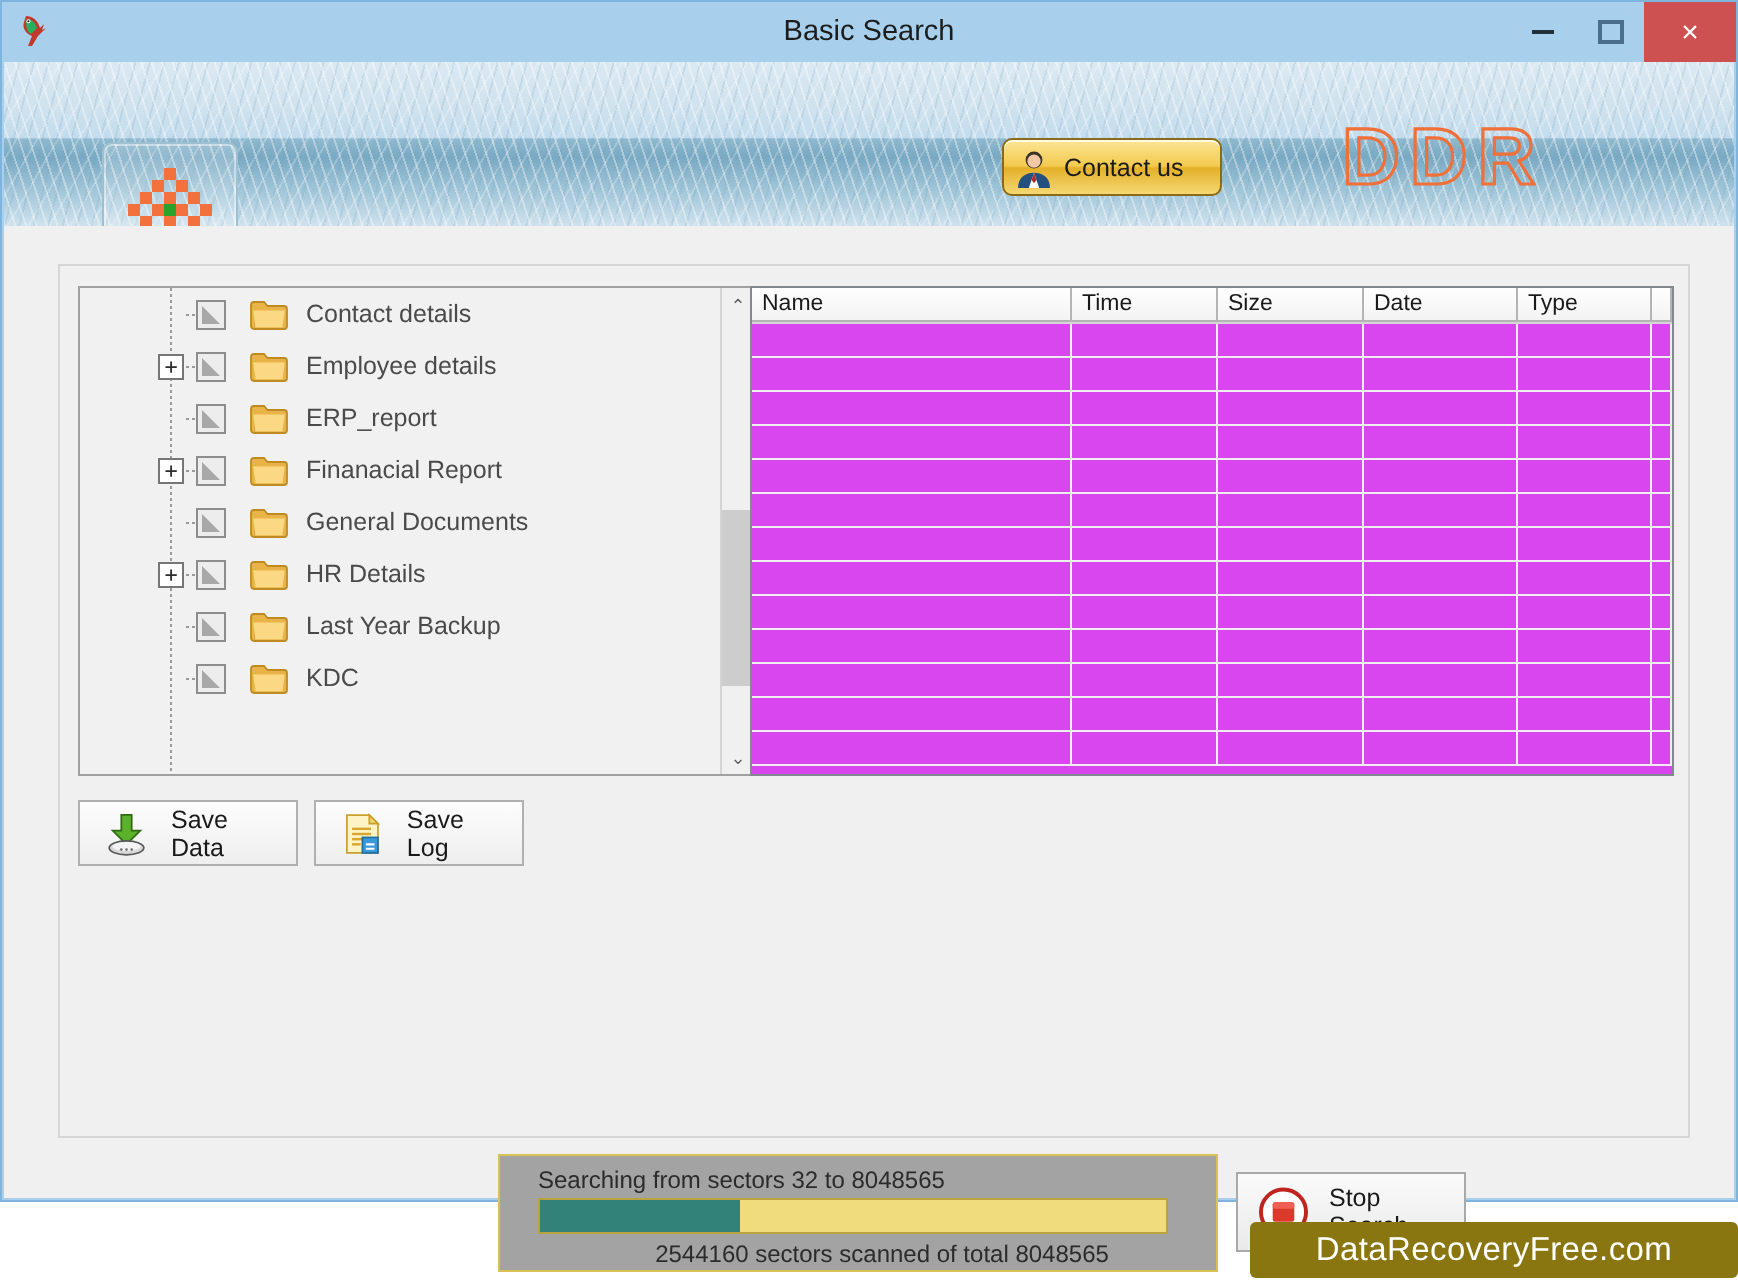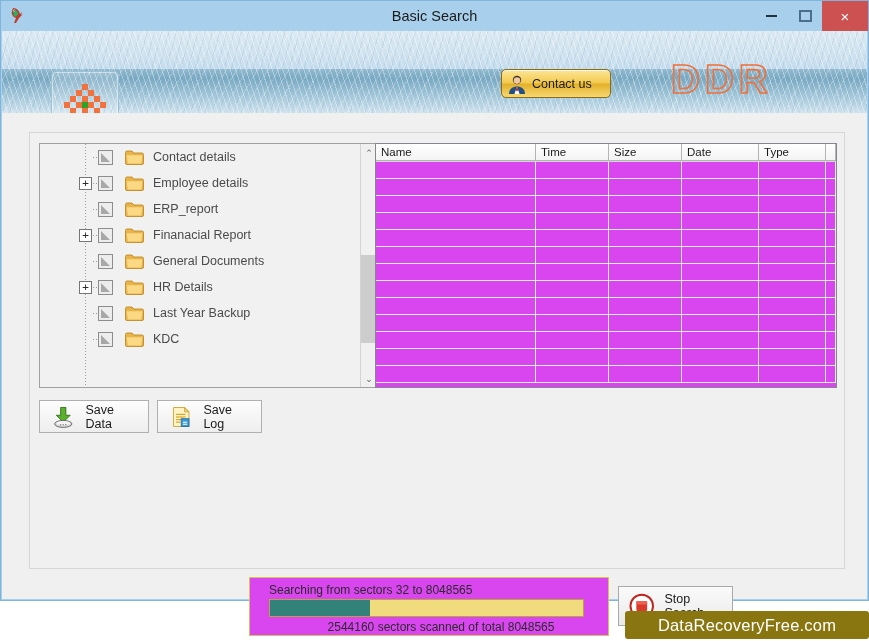--- a/index.html
+++ b/index.html
@@ -293,21 +293,21 @@
     font-size: 12.5px;
     color: #1a1a1a;
     margin-left: 11px;
   }
 
   
   #progress-panel {
     position: absolute;
     left: 247px; top: 464px;
     width: 360px; height: 59px;
-    background: #d946ef;
+    background: #a3a3a3;
     border: 1px solid #d8c254;
   }
   #progress-caption {
     position: absolute;
     left: 19px; top: 5px;
     font-size: 12px;
     color: #2b2b2b;
   }
   #progress-bar-outer {
     position: absolute;

